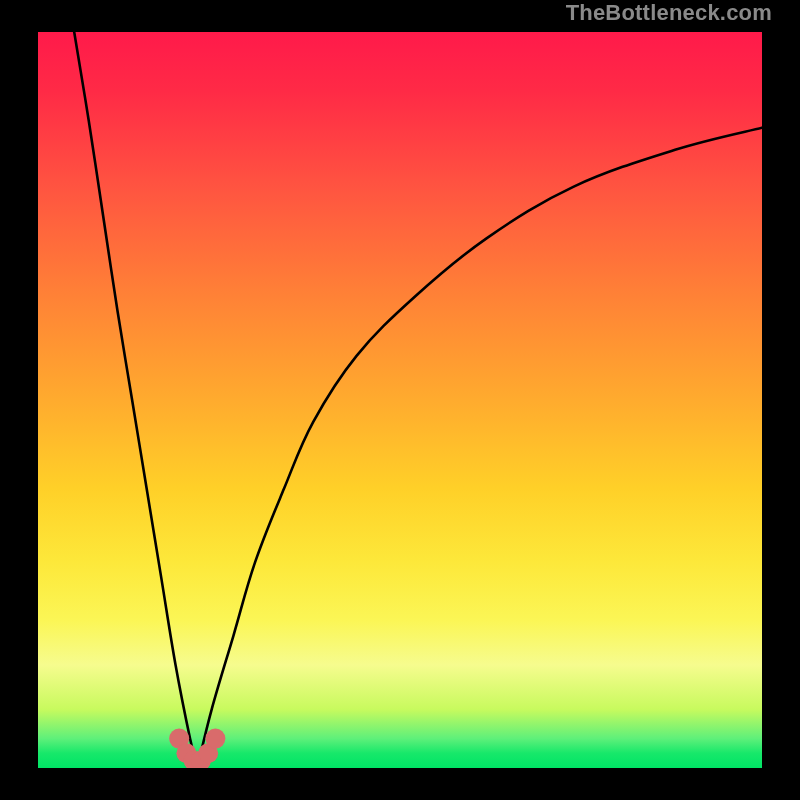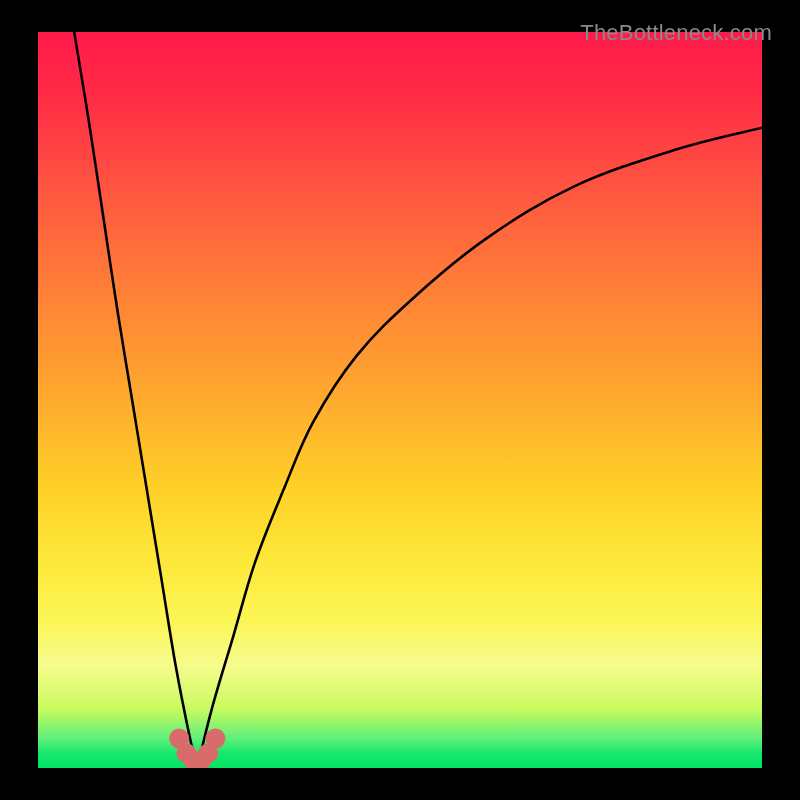--- a/index.html
+++ b/index.html
@@ -26,25 +26,25 @@
       #fde83a 72%,
       #fbf656 80%,
       #f6fc8e 86%,
       #c8fa5e 92%,
       #5ef07a 96%,
       #17e86a 98%,
       #00e465 100%);
   }
   .watermark {
     position: absolute;
-    top: 20px;
+    top: 0;
     right: 28px;
     font-family: Arial, Helvetica, sans-serif;
     font-size: 22px;
-    font-weight: 400;
+    font-weight: 700;
     color: #8a8a8a;
     letter-spacing: 0.2px;
   }
   svg {
     position: absolute;
     left: 0;
     top: 0;
   }
 </style>
 </head>

